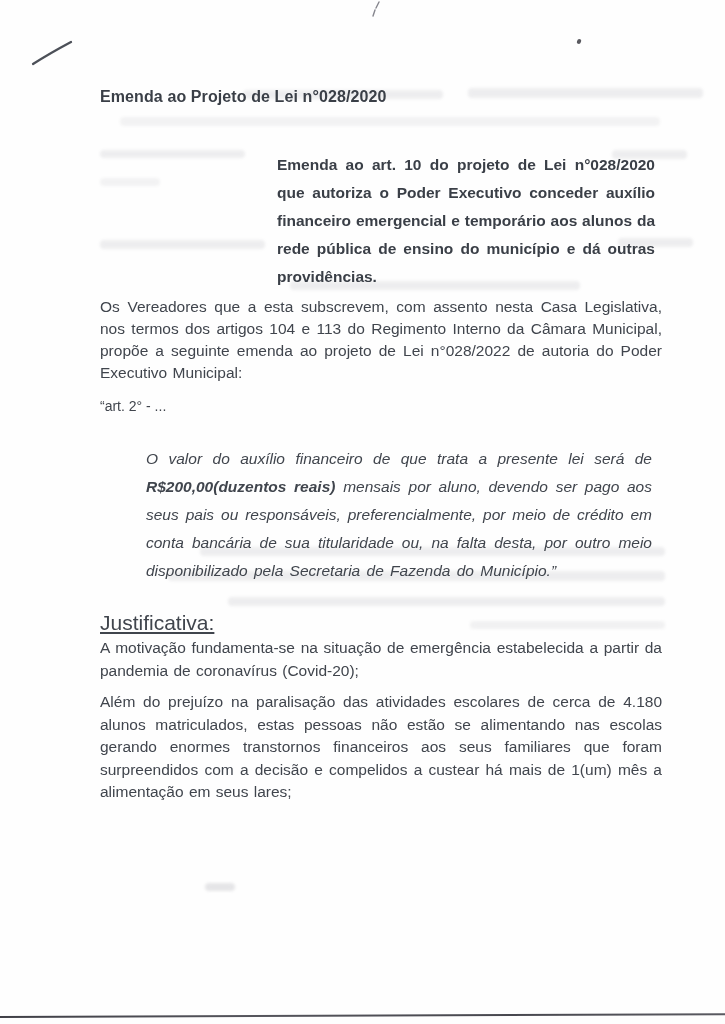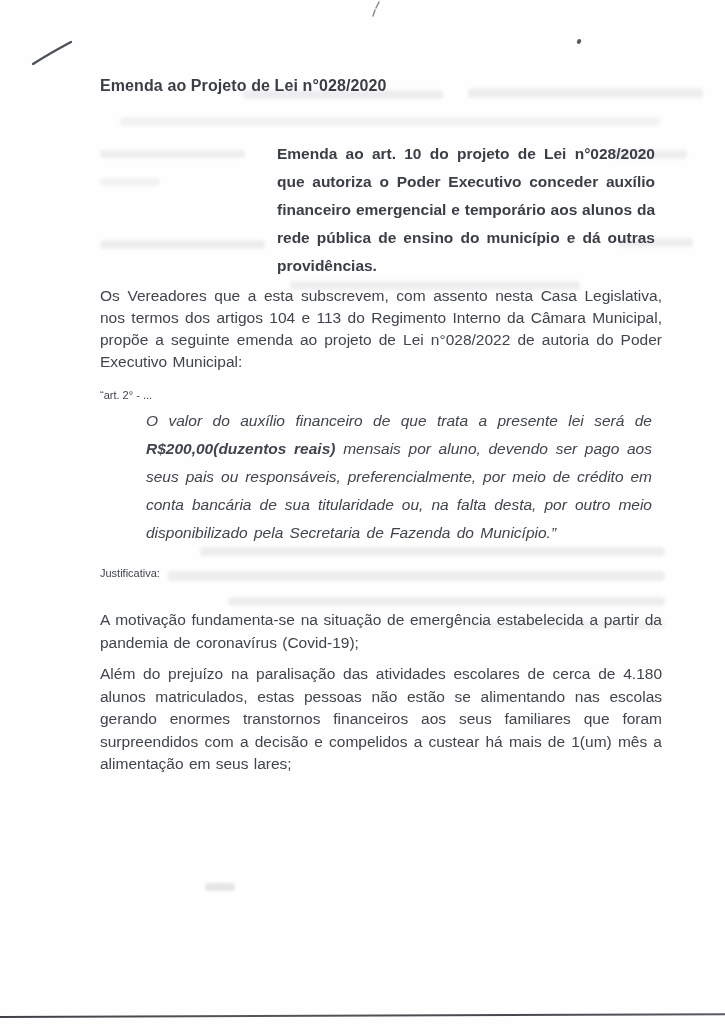--- a/index.html
+++ b/index.html
@@ -10,21 +10,21 @@
     overflow: hidden;
     font-family: "Liberation Sans", sans-serif;
     color: #40454d;
   }
   .page {
     position: absolute; inset: 0;
     background: #fefefe;
   }
   .content {
     position: absolute;
-    left: 100px; top: 76px;
+    left: 100px; top: 87px;
     width: 562px;
   }
   .title {
     font-size: 16px;
     font-weight: bold;
     color: #3a3f47;
     letter-spacing: 0.1px;
     line-height: 19px;
     margin-bottom: 45px;
   }
@@ -39,39 +39,40 @@
     margin-bottom: 5px;
   }
   .par {
     font-size: 15.5px;
     line-height: 22px;
     text-align: justify;
     word-spacing: 1px;
   }
   .intro { margin-bottom: 12px; }
   .article-lead {
-    font-size: 11px;
+    font-size: 14px;
     line-height: 20px;
-    margin-bottom: 2px;
+    margin-bottom: 29px;
   }
   .quote {
     font-style: italic;
     margin-left: 46px;
     width: 506px;
     font-size: 15.5px;
     line-height: 28px;
     text-align: justify;
     word-spacing: 2px;
-    margin-bottom: 16px;
+    margin-bottom: 28px;
   }
   .quote b { font-weight: bold; }
   .just-heading {
-    font-size: 11px;
+    font-size: 21px;
     line-height: 20px;
-    margin-bottom: 26px;
+    margin-bottom: 4px;
+    text-decoration: underline;
   }
   .j-par { line-height: 22.5px; margin-bottom: 9px; }
   .j-par:last-child { margin-bottom: 8px; }
 
   
   .pen-mark { position: absolute; left: 0; top: 0; }
   .tiny-slash { position: absolute; left: 340px; top: 0; }
   .tiny-dot {
     position: absolute; left: 577px; top: 39px;
     width: 4px; height: 5px;
@@ -132,21 +133,21 @@
 
     <p class="par intro">Os Vereadores que a esta subscrevem, com assento nesta Casa Legislativa, nos termos dos artigos 104 e 113 do Regimento Interno da Câmara Municipal, propõe a seguinte emenda ao projeto de Lei n°028/2022 de autoria do Poder Executivo Municipal:</p>
 
     <p class="article-lead">“art. 2° - ...</p>
 
     <p class="quote"><span>O valor do auxílio financeiro de que trata a presente lei será de </span><b>R$200,00(duzentos reais)</b><span> mensais por aluno, devendo ser pago aos seus pais ou responsáveis, preferencialmente, por meio de crédito em conta bancária de sua titularidade ou, na falta desta, por outro meio disponibilizado pela Secretaria de Fazenda do Município.”</span></p>
 
     <p class="just-heading">Justificativa:</p>
 
 
-    <p class="par j-par">A motivação fundamenta-se na situação de emergência estabelecida a partir da pandemia de coronavírus (Covid-19);</p>
+    <p class="par j-par">A motivação fundamenta-se na situação de emergência estabelecida a partir da pandemia de coronavírus (Covid-20);</p>
 
 
     <p class="par j-par">Além do prejuízo na paralisação das atividades escolares de cerca de 4.180 alunos matriculados, estas pessoas não estão se alimentando nas escolas gerando enormes transtornos financeiros aos seus familiares que foram surpreendidos com a decisão e compelidos a custear há mais de 1(um) mês a alimentação em seus lares;</p>
 
   </main>
 
   <div class="scan-edge"></div>
 
 </div>
 

